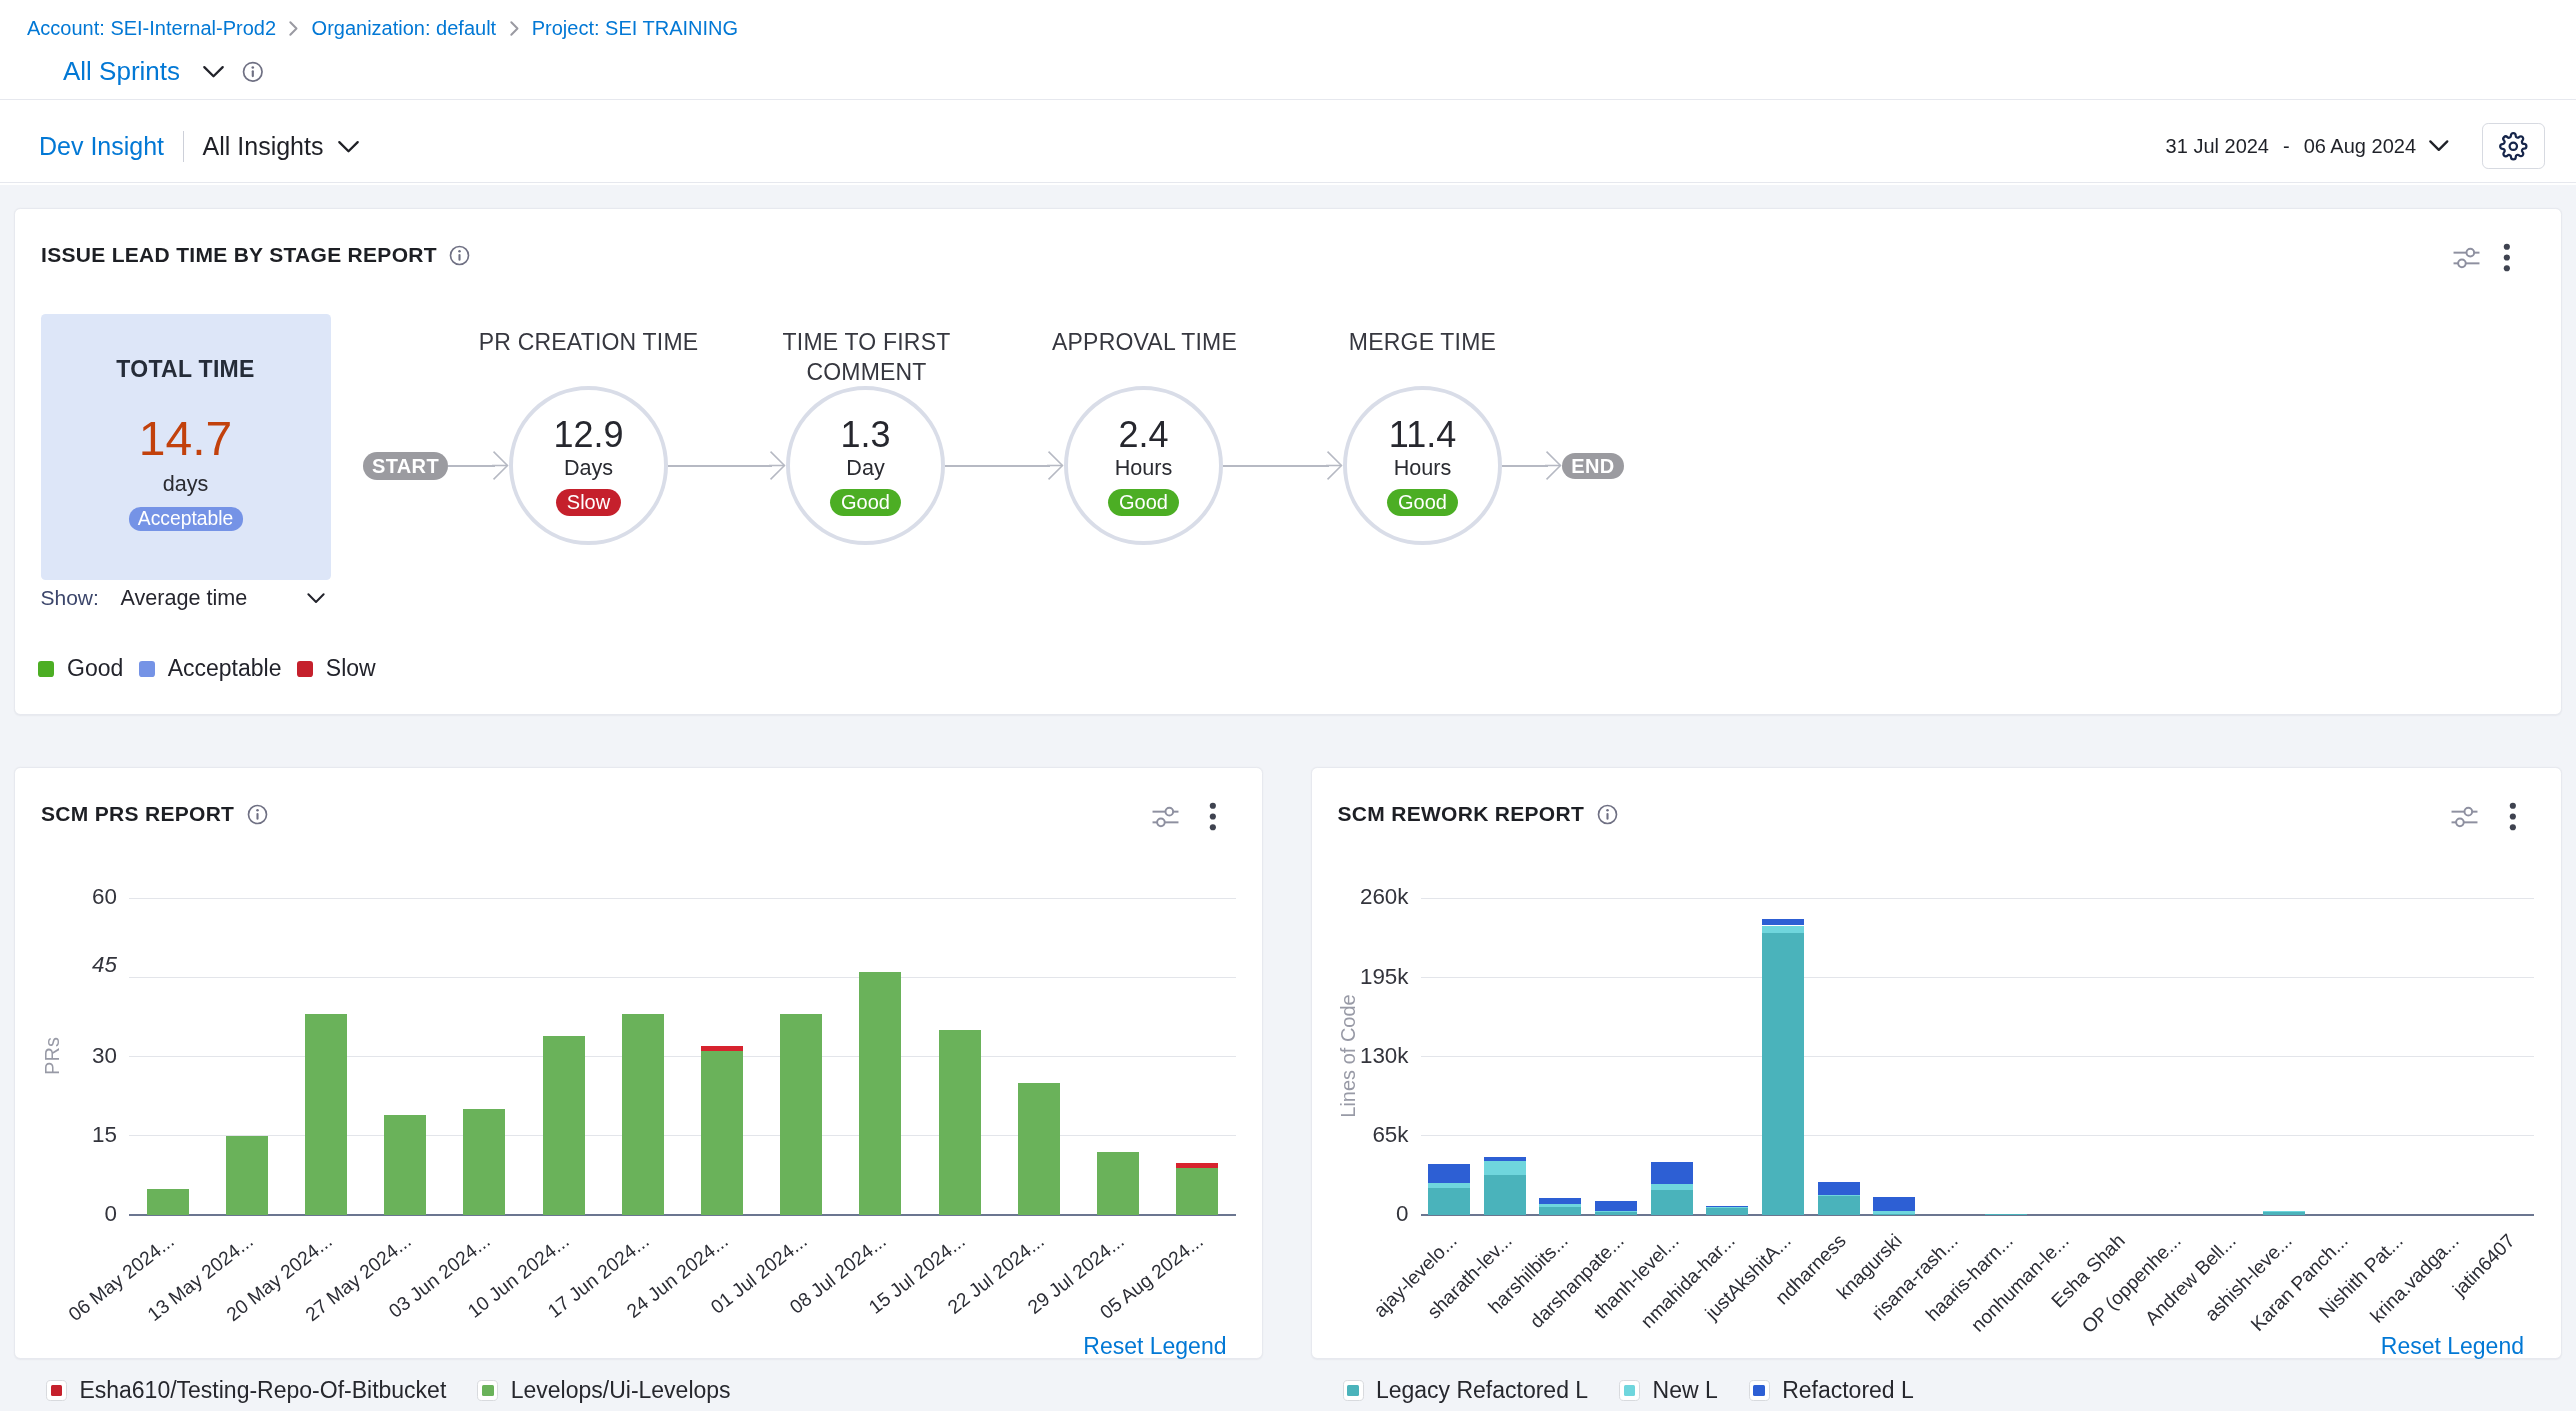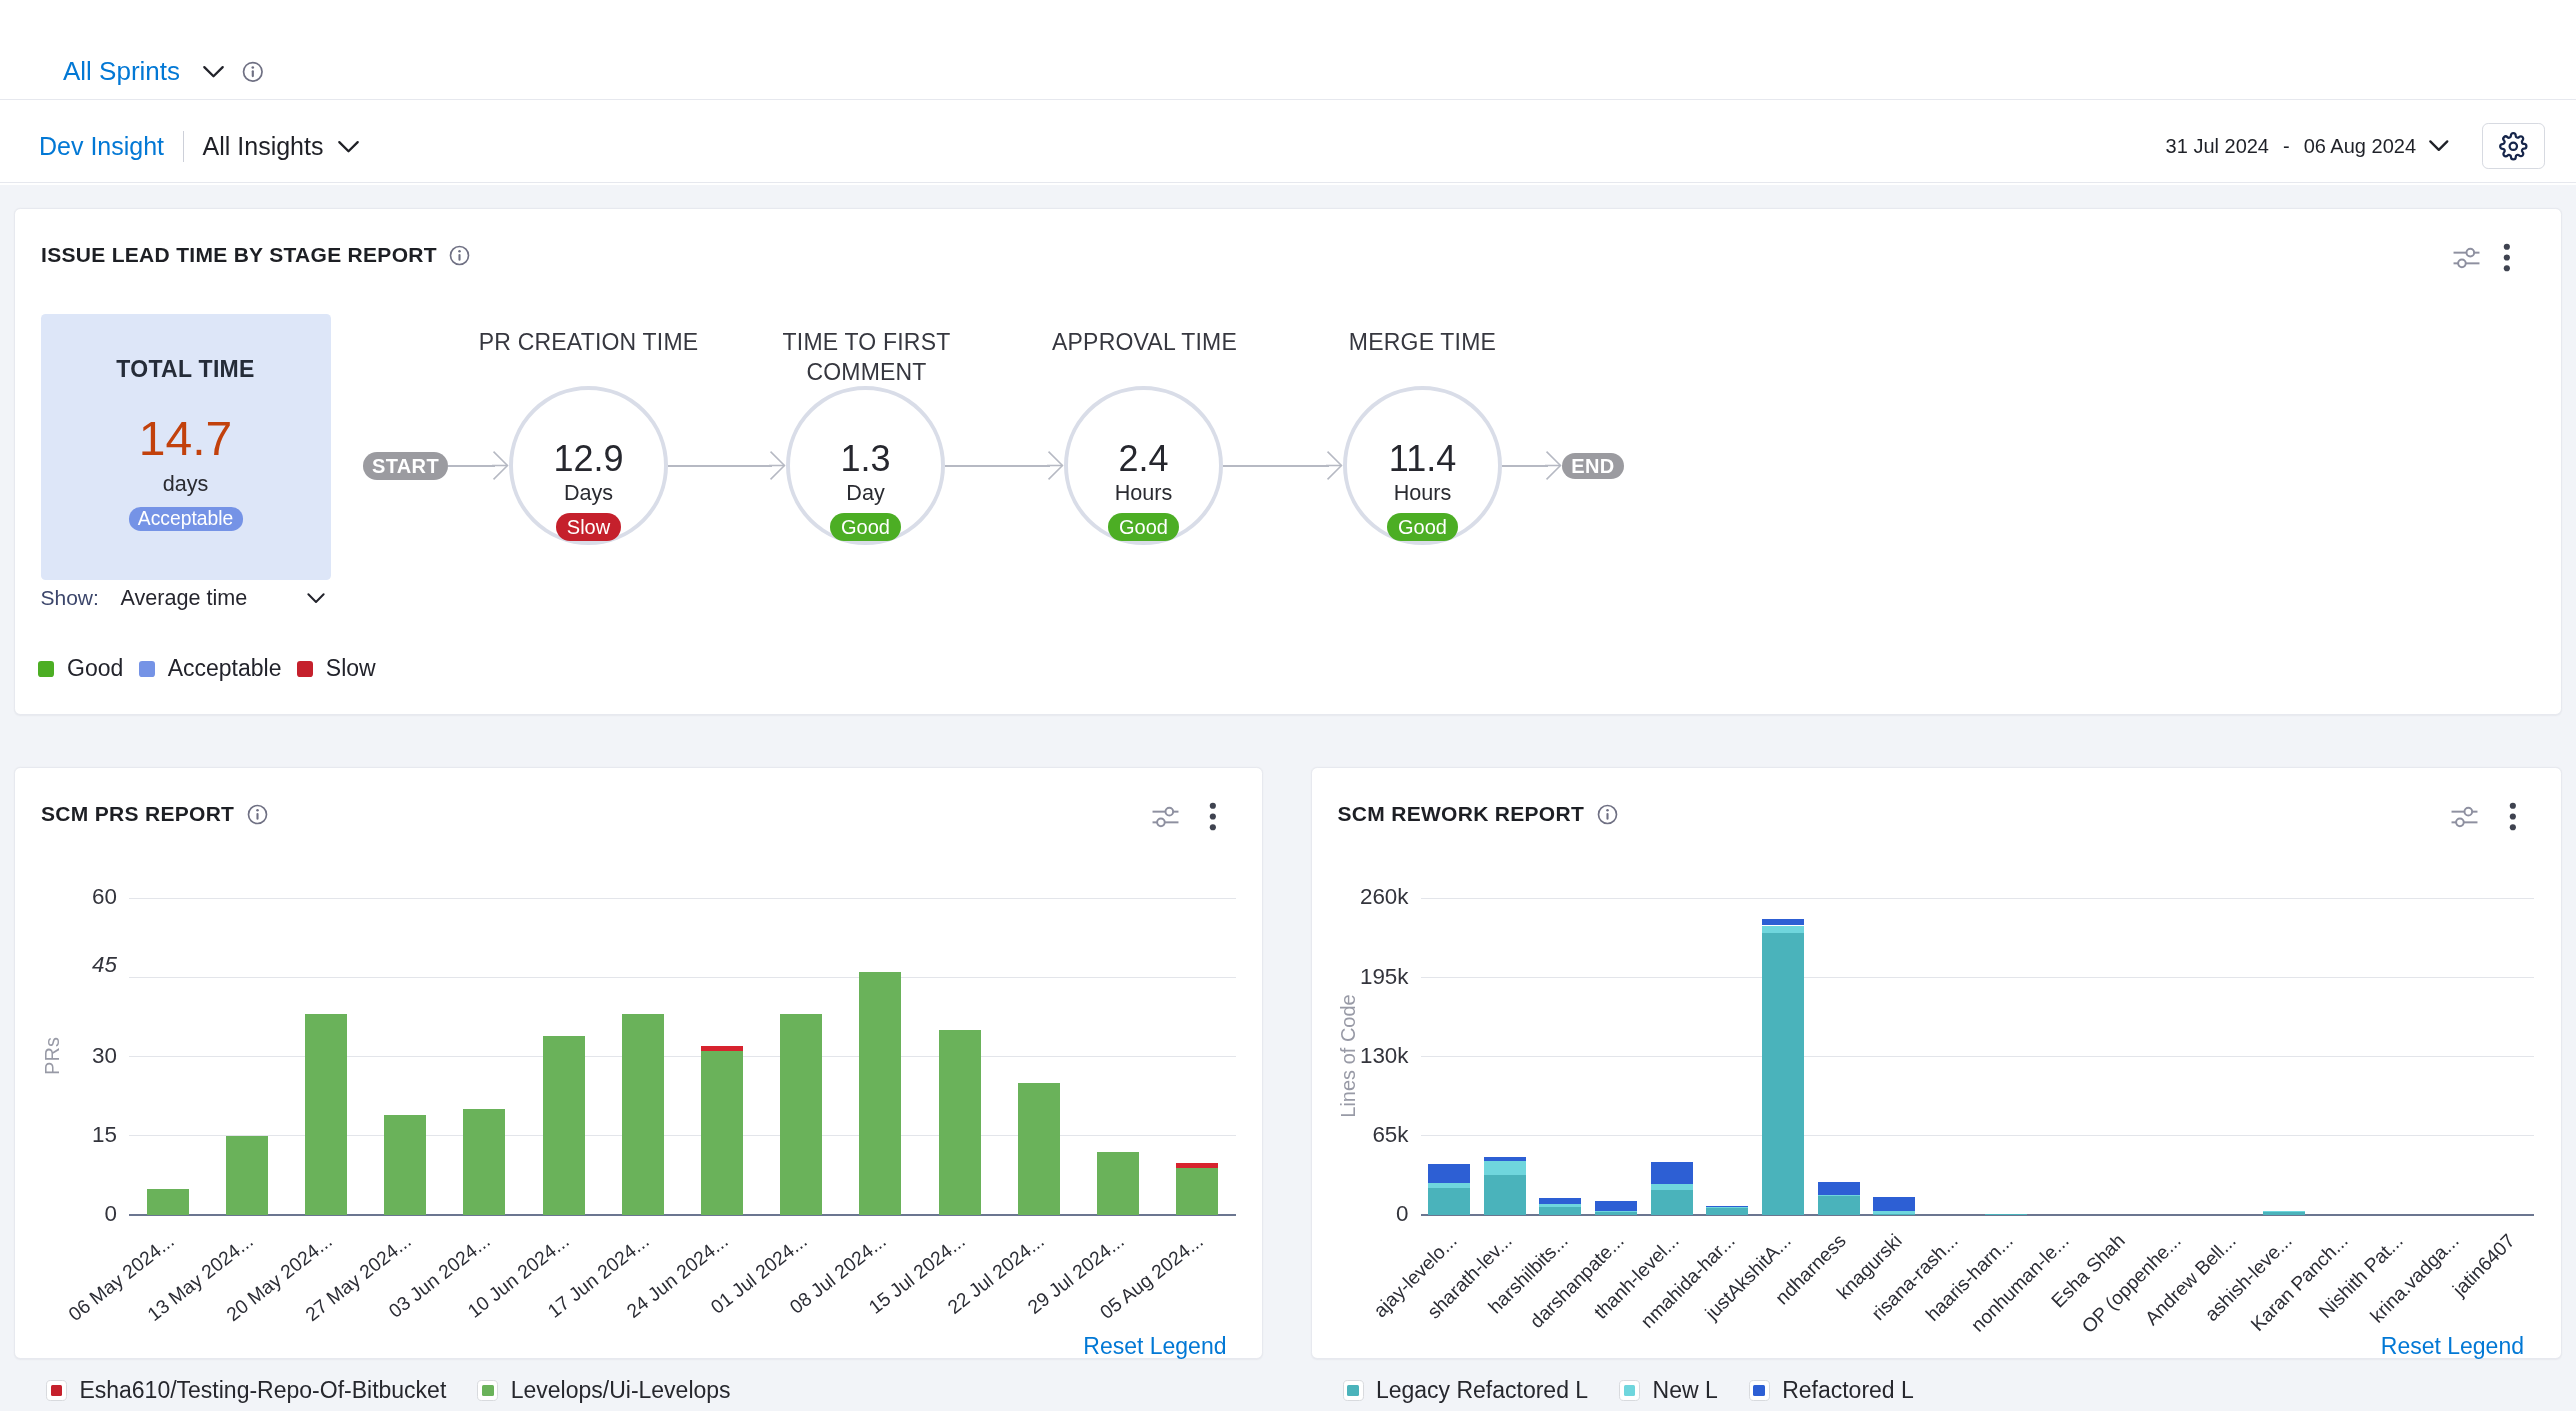--- a/index.html
+++ b/index.html
@@ -50,21 +50,21 @@
 
   
   .total-box { position:absolute; left:25.5px; top:105px; width:290px; height:266px; background:#dde6f8; border-radius:4.6px; text-align:center; }
   .total-label { margin-top:42px; font-size:23px; font-weight:700; color:#252c38; letter-spacing:0.3px; }
   .total-value { margin-top:31px; font-size:48px; font-weight:500; color:#c2410c; line-height:49px; }
   .total-unit { margin-top:7.7px; font-size:21.6px; color:#2a2b31; }
   .total-badge { display:inline-block; margin-top:10.8px; background:#7593e6; color:#fff; font-size:19.3px; line-height:21.6px; padding:0.8px 9.3px; border-radius:11.6px; }
 
   .funnel { position:absolute; left:0; top:0; width:100%; height:100%; }
   .stage-title { position:absolute; width:263px; text-align:center; font-size:23px; line-height:30px; color:#36373f; letter-spacing:0.2px; }
-  .stage-circle { position:absolute; width:159px; height:159px; border:4.6px solid #d9dde8; border-radius:50%; background:#fff; display:flex; flex-direction:column; align-items:center; justify-content:flex-end; }
+  .stage-circle { position:absolute; width:159px; height:159px; border:4.6px solid #d9dde8; border-radius:50%; background:#fff; display:flex; flex-direction:column; align-items:center; justify-content:center; }
   .stage-value { font-size:36px; font-weight:500; color:#26272e; line-height:39px; }
   .stage-unit { font-size:21.6px; color:#2a2b31; line-height:26px; margin-top:1.5px; }
   .stage-badge { margin-top:7.7px; color:#fff; font-size:20px; line-height:23px; padding:2.3px 10.8px; border-radius:14px; }
   .badge-good { background:#4cae24; }
   .badge-slow { background:#c5202c; }
   .pill { position:absolute; background:#9b9ba0; color:#fff; border-radius:14px; text-align:center; font-size:20px; font-weight:600; letter-spacing:0.4px; display:flex; align-items:center; justify-content:center; }
   .conn-line { position:absolute; height:1.5px; background:#b6b9c3; }
   .conn-arrow { position:absolute; }
 
   .show-row { position:absolute; left:25.5px; top:375px; height:28px; display:flex; align-items:center; }
@@ -91,20 +91,35 @@
   .reset-legend { position:absolute; top:565px; font-size:23px; color:#0278d5; cursor:pointer; }
   .card-prs .reset-legend { right:35px; }
   .card-rework .reset-legend { right:37px; }
 </style>
 </head>
 <body>
 
 <div class="page">
 
   <header class="topbar">
+    <nav class="breadcrumb" id="breadcrumb">
+        <a>Account: SEI-Internal-Prod2</a>
+        <span class="crumb-sep">
+          <svg width="10.8" height="17" viewBox="0 0 14 22">
+            <polyline points="3,3 11,11 3,19" fill="none" stroke="#9a9aa2" stroke-width="2.6" stroke-linecap="round" stroke-linejoin="round"></polyline>
+          </svg>
+        </span>
+        <a>Organization: default</a>
+        <span class="crumb-sep">
+          <svg width="10.8" height="17" viewBox="0 0 14 22">
+            <polyline points="3,3 11,11 3,19" fill="none" stroke="#9a9aa2" stroke-width="2.6" stroke-linecap="round" stroke-linejoin="round"></polyline>
+          </svg>
+        </span>
+        <a>Project: SEI TRAINING</a>
+      </nav>
     <div class="sprint-row">
       <span class="sprint-label">All Sprints</span>
       <svg class="sprint-chevron" width="23" height="15.4" viewBox="0 0 30 20">
           <polyline points="3,4 15,16 27,4" fill="none" stroke="#22232b" stroke-width="3" stroke-linecap="round" stroke-linejoin="round"></polyline>
         </svg>
       <svg class="sprint-info" width="21.6" height="21.6" viewBox="0 0 28 28">
           <circle cx="14" cy="14" r="12" fill="none" stroke="#6f7083" stroke-width="2.2"></circle>
           <circle cx="14" cy="8.4" r="1.7" fill="#6f7083"></circle>
           <rect x="12.6" y="12" width="2.8" height="9" rx="1.4" fill="#6f7083"></rect>
         </svg>

